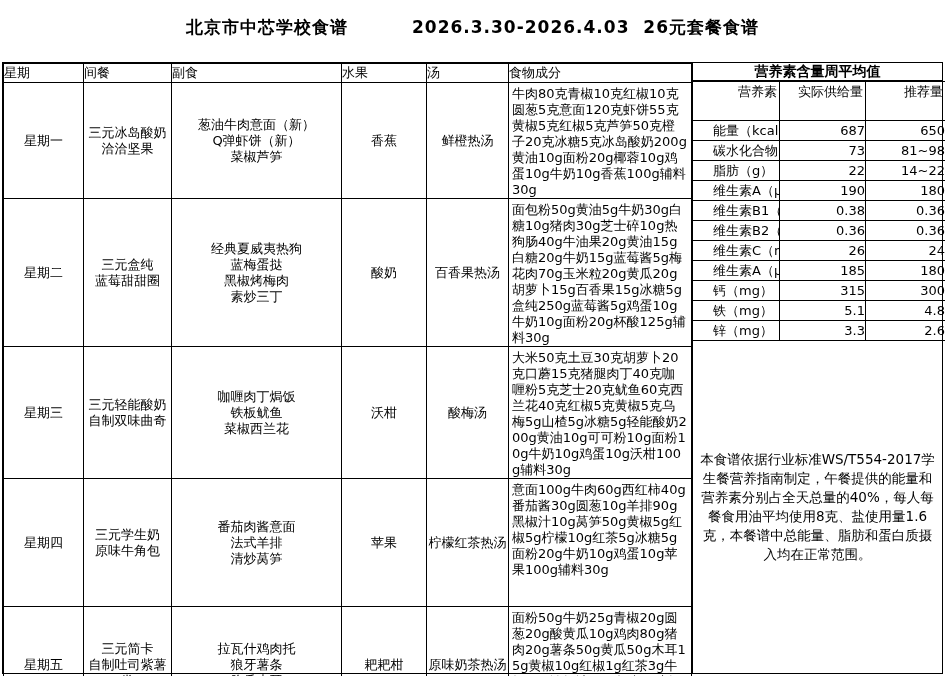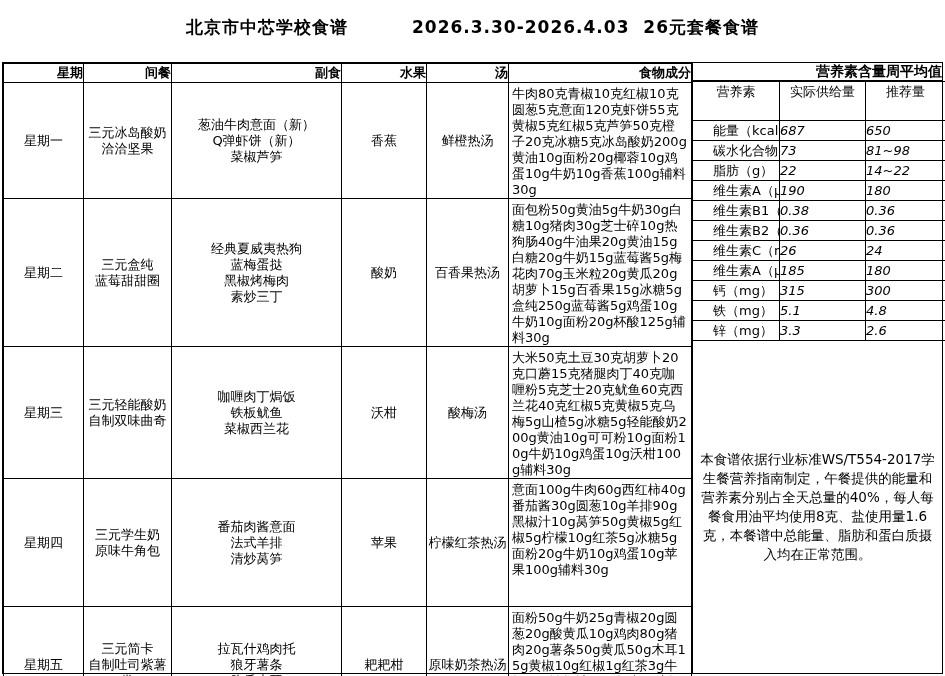--- a/index.html
+++ b/index.html
@@ -14,40 +14,40 @@
   }
   .table-wrap{
     position:absolute;left:2px;top:62px;width:941px;height:612px;
     display:flex;border:1px solid #000;box-sizing:border-box;
   }
   table{border-collapse:collapse;table-layout:fixed;}
   td,th{border:1px solid #000;padding:0;font-size:13px;font-weight:normal;box-sizing:border-box;}
 
   
   .menu{width:688px;height:100%;}
-  .menu th{height:17px;text-align:right;font-weight:bold;}
+  .menu th{height:17px;text-align:left;font-weight:normal;}
   .menu td{text-align:center;vertical-align:middle;line-height:16px;}
   .pre{white-space:pre-line;}
   .menu td.comp{
     text-align:left;vertical-align:top;padding:3px 3px 0 3px;
     word-break:break-all;line-height:16px;margin-top:14px;
   }
   tr.r1{height:115px;} tr.r2{height:123px;} tr.r3{height:117px;} tr.r4{height:128px;}
 
   
   .right-col{flex:1;display:flex;flex-direction:column;min-width:0;}
   .nut-title{
     height:18px;line-height:17px;border-bottom:1px solid #000;border-left:1px solid #000;
-    text-align:right;font-weight:bold;font-size:14px;box-sizing:border-box;
+    text-align:center;font-weight:bold;font-size:14px;box-sizing:border-box;
   }
   .nut{width:100%;}
   .nut td{height:20px;}
   .nut .lbl{text-align:left;padding:0 20px;white-space:nowrap;overflow:hidden;}
-  .nut .val{text-align:left;font-style:italic;}
-  .nut tr.subhead td{height:39px;vertical-align:top;text-align:center;padding:1px 2px;}
+  .nut .val{text-align:right;}
+  .nut tr.subhead td{height:39px;vertical-align:top;text-align:right;padding:1px 2px;}
   .note-cell{
     flex:1;border-left:1px solid #000;display:flex;align-items:center;justify-content:center;
     padding:0 5px;text-align:center;font-size:13.5px;line-height:19px;box-sizing:border-box;
   }
 </style>
 </head>
 <body>
 
 <div class="page">
 

